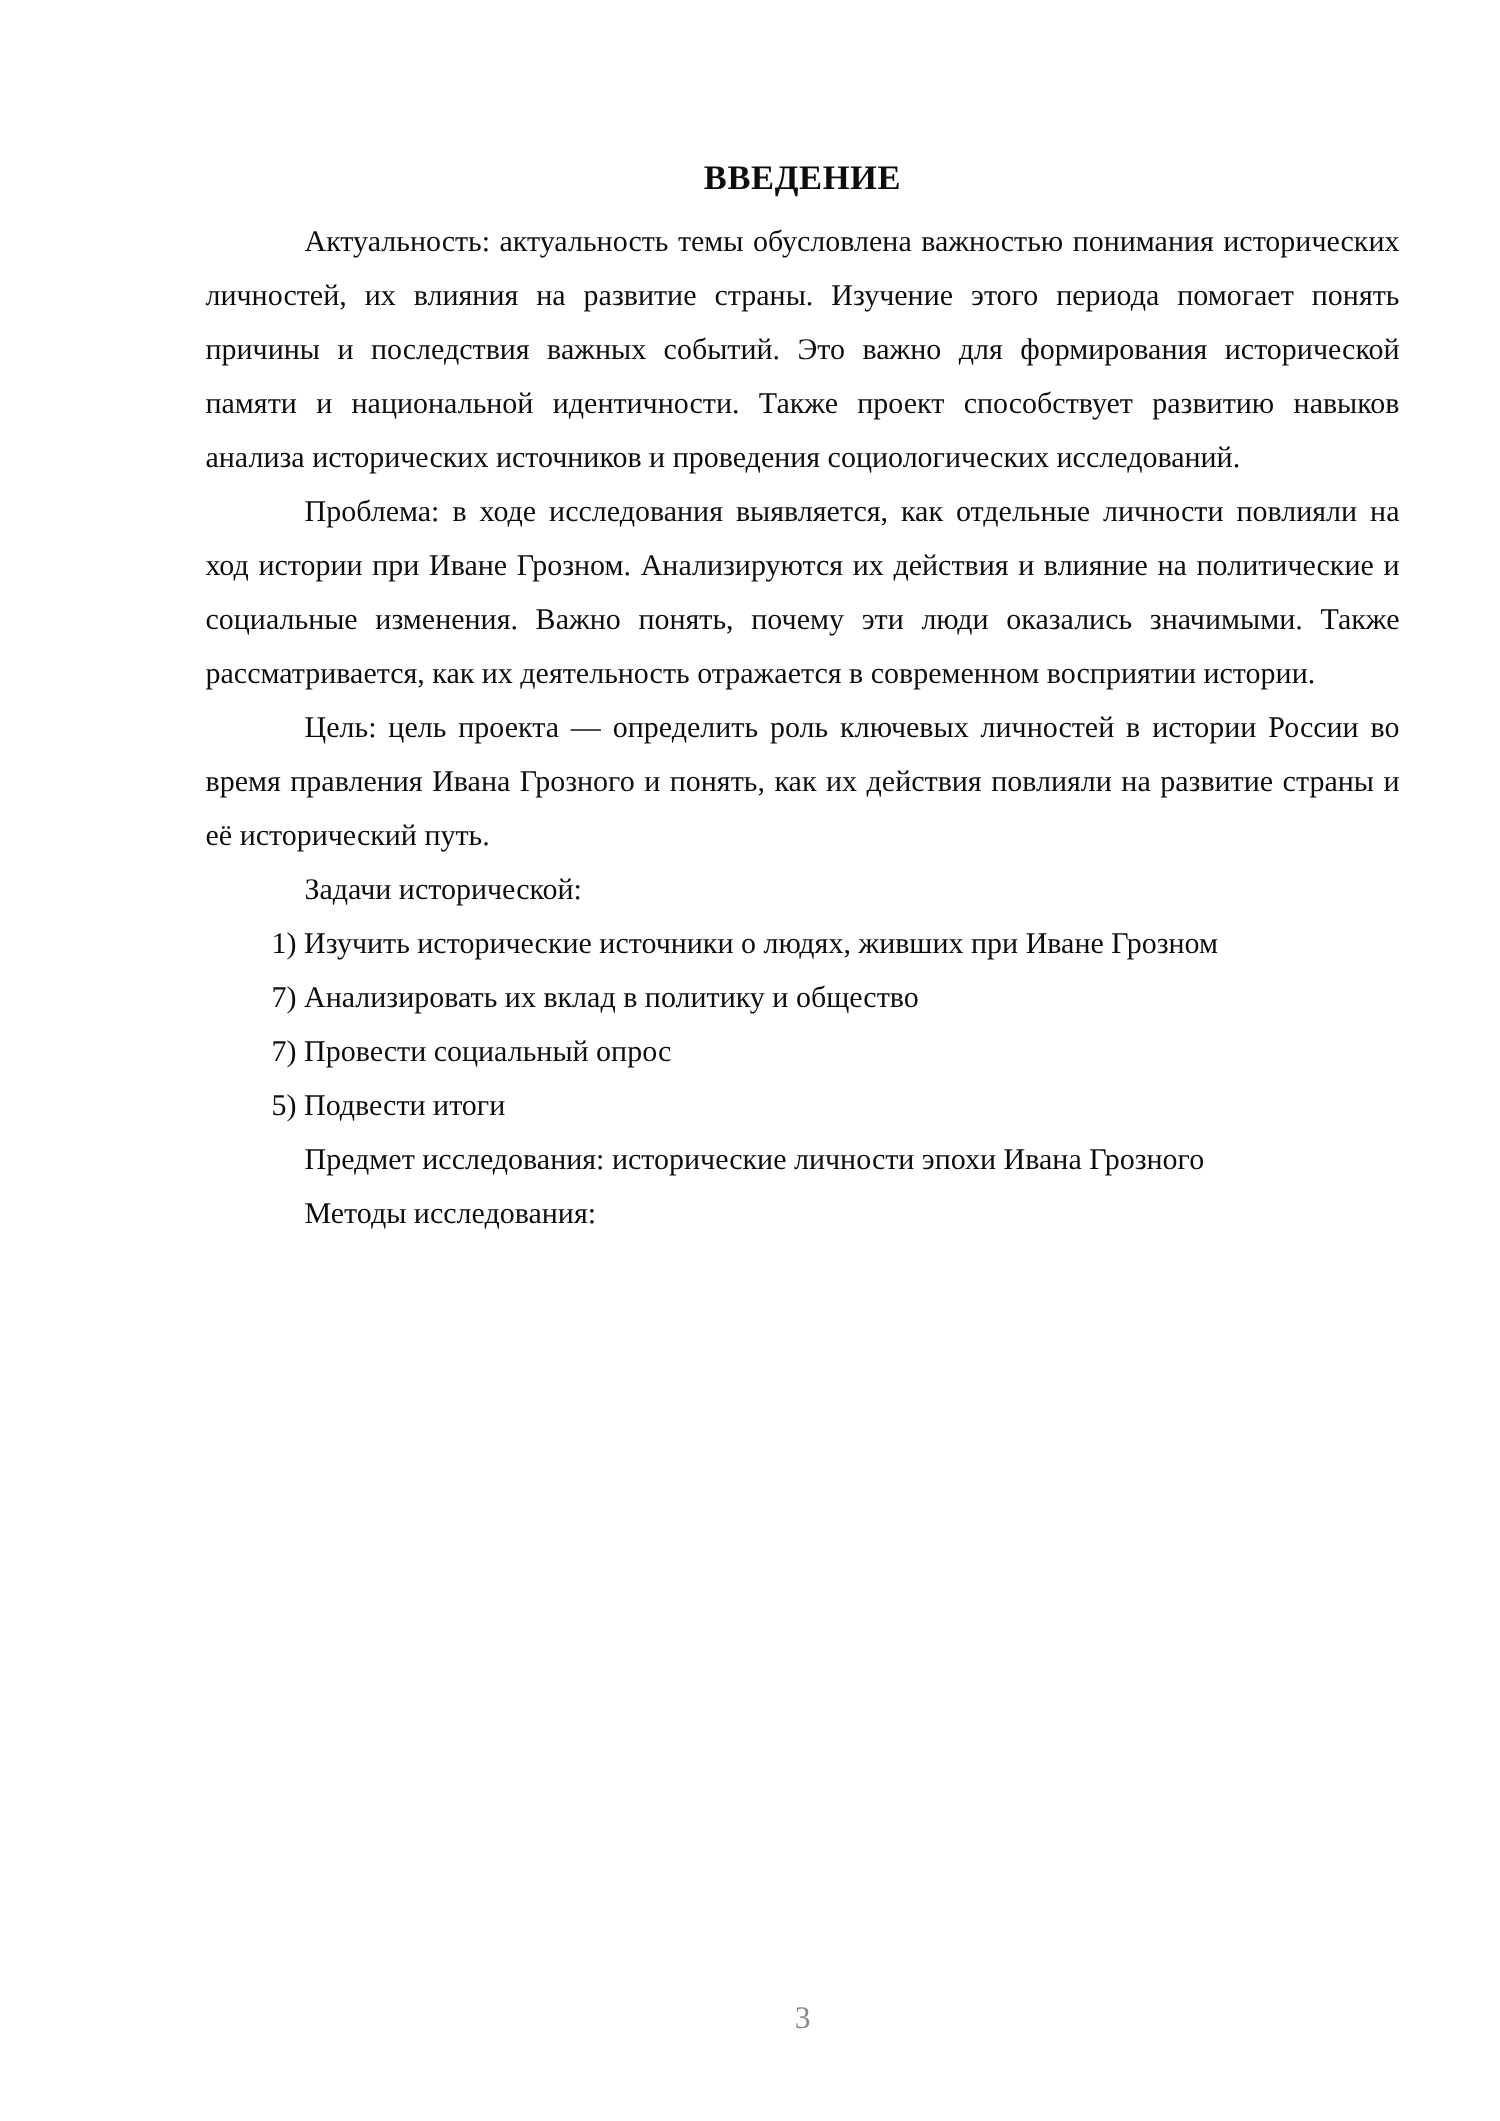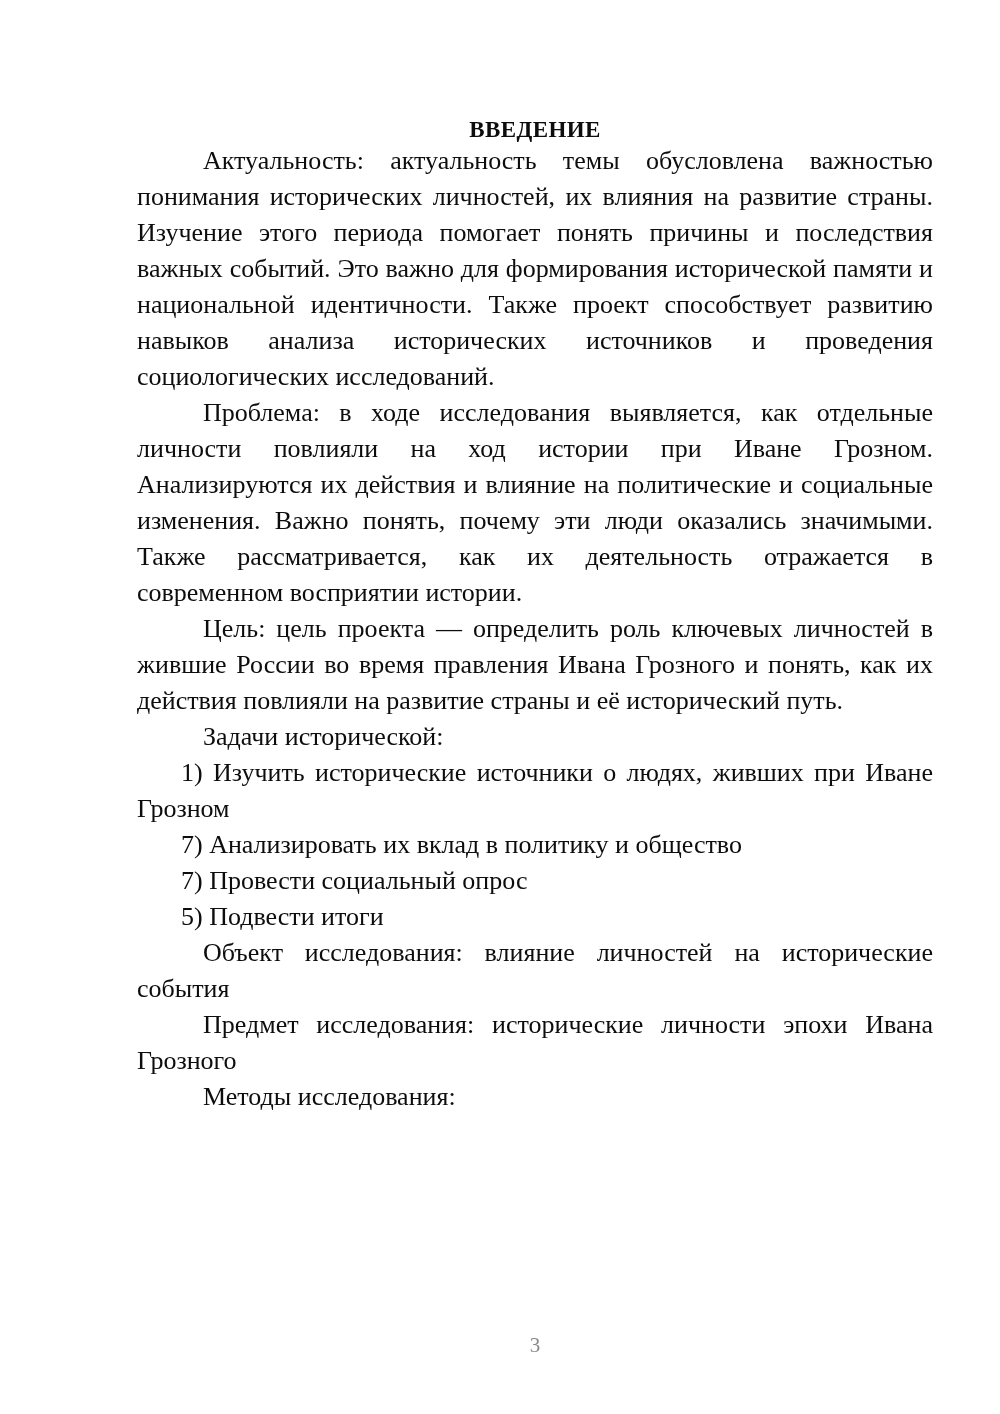--- a/index.html
+++ b/index.html
@@ -20,40 +20,40 @@
   .page {
     position: absolute;
     inset: 0;
     width: 1000px;
     height: 1414px;
     background: #ffffff;
   }
 
   .doc-title {
     position: absolute;
-    top: 100px;
+    top: 89px;
     left: 137px;
     width: 796px;
     text-align: center;
     font-size: 23px;
     font-weight: bold;
     letter-spacing: 0.4px;
     line-height: 30px;
   }
 
   .body-block {
     position: absolute;
     top: 143px;
     left: 137px;
     width: 796px;
   }
 
   p.para {
     margin: 0;
-    font-size: 26px;
+    font-size: 20px;
     line-height: 36px;
     text-align: justify;
     text-justify: inter-word;
     text-indent: 66px;
     hyphens: none;
   }
 
   p.para.listitem {
     text-indent: 44px;
   }
@@ -75,34 +75,33 @@
 <div class="page">
 
   <h1 class="doc-title">ВВЕДЕНИЕ</h1>
 
   <div class="body-block">
 
     <p class="para">Актуальность: актуальность темы обусловлена важностью понимания исторических личностей, их влияния на развитие страны. Изучение этого периода помогает понять причины и последствия важных событий. Это важно для формирования исторической памяти и национальной идентичности. Также проект способствует развитию навыков анализа исторических источников и проведения социологических исследований.</p>
 
     <p class="para">Проблема: в ходе исследования выявляется, как отдельные личности повлияли на ход истории при Иване Грозном. Анализируются их действия и влияние на политические и социальные изменения. Важно понять, почему эти люди оказались значимыми. Также рассматривается, как их деятельность отражается в современном восприятии истории.</p>
 
-    <p class="para">Цель: цель проекта — определить роль ключевых личностей в жившие России во время правления Ивана Грозного и понять, как их действия повлияли на развитие страны и её исторический путь.</p>
+    <p class="para">Цель: цель проекта — определить роль ключевых личностей в истории России во время правления Ивана Грозного и понять, как их действия повлияли на развитие страны и её исторический путь.</p>
 
     <p class="para">Задачи исторической:</p>
 
     <p class="para listitem">1)  Изучить исторические источники о людях, живших при Иване Грозном</p>
 
     <p class="para listitem">7) Анализировать их вклад в политику и общество</p>
 
 
     <p class="para listitem">7) Провести социальный опрос</p>
 
     <p class="para listitem">5) Подвести итоги</p>
 
-    <p class="para">Объект исследования: влияние личностей на исторические события</p>
 
     <p class="para">Предмет исследования: исторические личности эпохи Ивана Грозного</p>
 
 
     <p class="para">Методы исследования:</p>
 
   </div>
 
   <div class="page-number">3</div>
 

